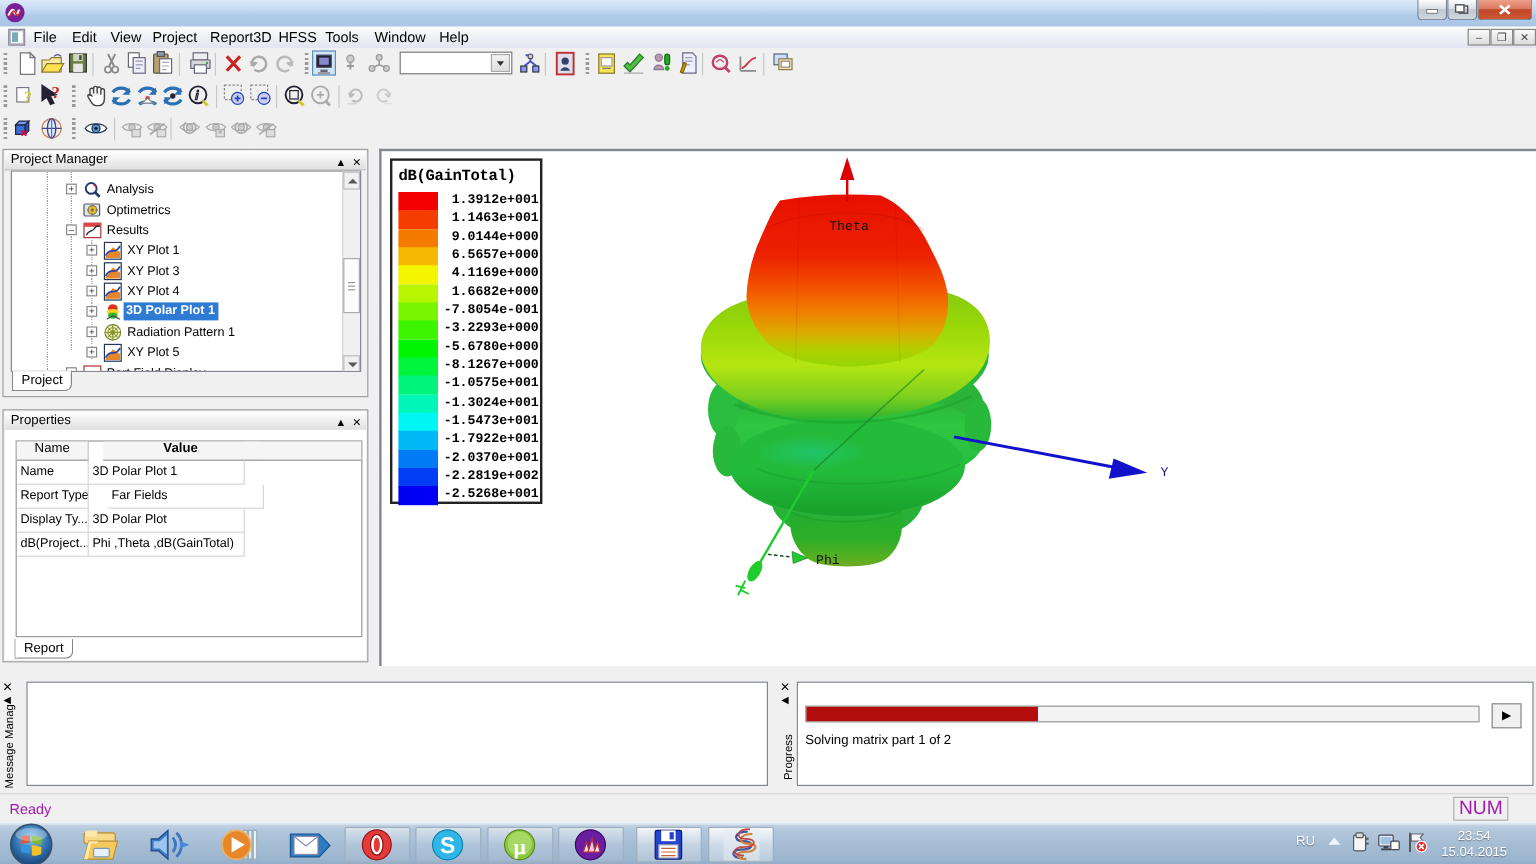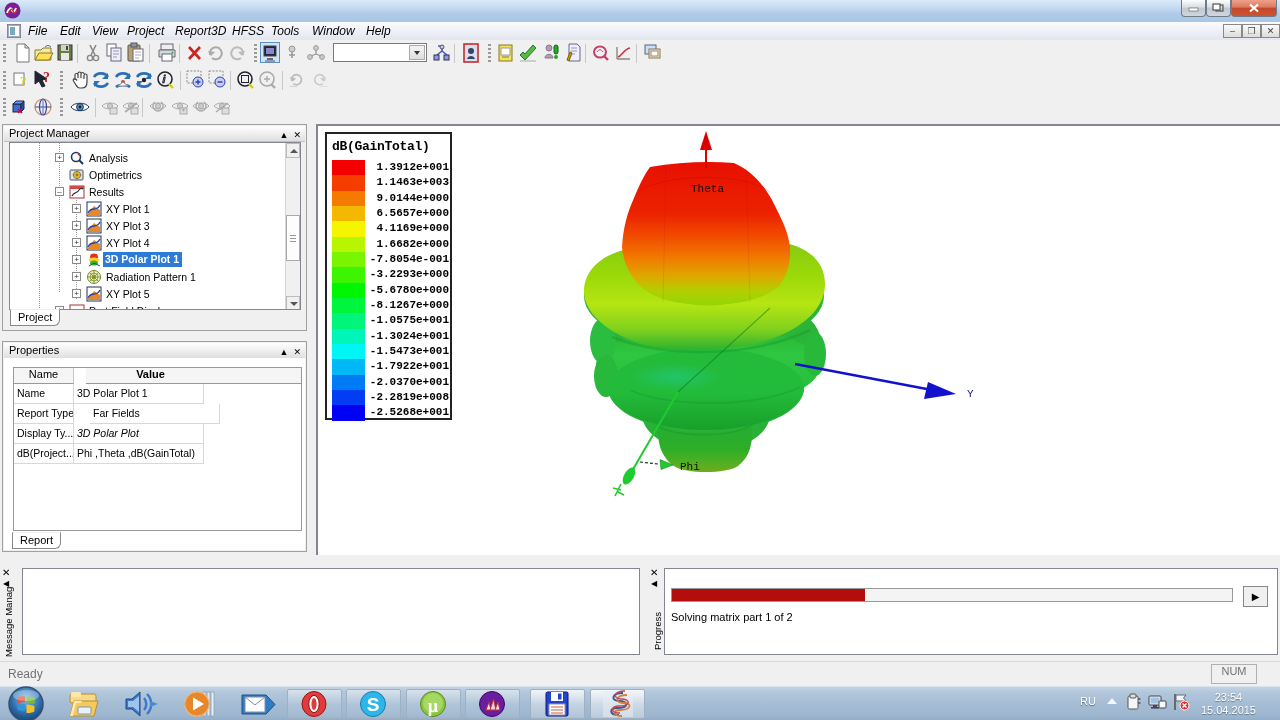--- a/index.html
+++ b/index.html
@@ -14,21 +14,21 @@
 
 .capbtn{position:absolute;top:0;height:17px;border:1px solid #707a88;border-top:none;
   border-radius:0 0 4px 4px;box-sizing:border-box;}
 #btnmin{left:1181px;width:25px;background:linear-gradient(180deg,#fdfdfd,#d8dee5 45%,#c0c8d2 50%,#cfd6de);}
 #btnmax{left:1206px;width:25px;background:linear-gradient(180deg,#fdfdfd,#d8dee5 45%,#c0c8d2 50%,#cfd6de);}
 #btnclose{left:1231px;width:46px;background:linear-gradient(180deg,#f0a089,#d97b60 45%,#c4482a 50%,#cc5533);}
 
 #menubar{position:absolute;left:0;top:22px;width:1280px;height:18px;
   background:linear-gradient(180deg,#fbfbfd 0%,#f0f1f7 50%,#e2e4ef 100%);
   border-bottom:1px solid #c8c8d0;font-size:12px;color:#000;}
-.menuitem{position:absolute;top:2px;font-style:italic;}
+.menuitem{position:absolute;top:2px;}
 .mdibtn{position:absolute;top:2px;width:19px;height:14px;background:linear-gradient(180deg,#fafafa,#dcdcdc);
   border:1px solid #888;box-sizing:border-box;font-size:9px;color:#444;text-align:center;line-height:12px;}
 
 #toolbars{position:absolute;left:0;top:40px;width:1280px;height:84px;background:#f0f0f0;}
 .trow{position:absolute;left:0;width:1280px;height:27px;}
 .grip{position:absolute;top:4px;width:3px;height:19px;
   background:repeating-linear-gradient(180deg,#999 0 2px,#f0f0f0 2px 4px);}
 .tsep{position:absolute;top:4px;width:1px;height:19px;background:#c8c8c8;}
 .ticon{position:absolute;top:2px;width:22px;height:22px;}
 
@@ -55,21 +55,21 @@
   border-left:2px solid #828790;border-top:2px solid #828790;box-sizing:border-box;}
 #legend{position:absolute;left:7px;top:6px;width:127px;height:288px;background:#fff;
   border:2px solid #222;box-sizing:border-box;font-family:"Liberation Mono",monospace;}
 #legtitle{position:absolute;left:5px;top:5px;font-size:13px;font-weight:bold;color:#000;letter-spacing:-0.3px;}
 .lrow{position:absolute;left:5px;width:33px;height:16px;}
 .lval{position:absolute;left:40px;width:82px;height:16px;font-size:11px;font-weight:bold;
   text-align:right;color:#000;}
 .vtext{position:absolute;font-size:9.5px;color:#000;transform:rotate(-90deg);transform-origin:left top;white-space:nowrap;}
 
 #statusbar{position:absolute;left:0;top:661px;width:1280px;height:25px;background:#f0f0f0;
-  border-top:1px solid #d8d8d8;font-size:12px;color:#737373;}
+  border-top:1px solid #d8d8d8;font-size:12px;color:#a21caf;}
 
 #taskbar{position:absolute;left:0;top:686px;width:1280px;height:34px;
   background:linear-gradient(180deg,#c3d3e4 0%,#b3c7db 15%,#a5bdd4 50%,#9db6cf 85%,#91abc6 100%);
   border-top:1px solid #d7e3ee;}
 .tbtn{position:absolute;top:2px;height:30px;border:1px solid #9fb0c0;border-radius:2px;
   background:linear-gradient(180deg,rgba(255,255,255,0.45),rgba(255,255,255,0.12) 50%,rgba(255,255,255,0.05));box-sizing:border-box;}
 .trayicon{position:absolute;top:8px;}
 #clock{position:absolute;right:24px;top:4px;font-size:11px;color:#fff;text-align:center;line-height:13px;
   text-shadow:0 1px 1px rgba(0,0,0,0.4);}
 </style>
@@ -503,34 +503,34 @@
 
     <div class="ptable" style="left:10px;top:25px;width:289px;height:164px;">
       <div class="pth" style="left:0;top:0;width:60px;height:16px;">Name</div>
       <div class="pth" style="left:72px;top:0;width:130px;height:16px;font-weight:bold;">Value</div>
       <div class="pth" style="left:190px;top:0;width:97px;height:16px;border-right:none;"></div>
       <div class="ptd" style="left:0;top:16px;width:60px;height:20px;line-height:19px;">Name</div>
       <div class="ptd" style="left:60px;top:16px;width:130px;height:20px;line-height:19px;">3D Polar Plot 1</div>
       <div class="ptd" style="left:0;top:36px;width:60px;height:20px;line-height:19px;">Report Type</div>
       <div class="ptd" style="left:76px;top:36px;width:130px;height:20px;line-height:19px;">Far Fields</div>
       <div class="ptd" style="left:0;top:56px;width:60px;height:20px;line-height:19px;">Display Ty...</div>
-      <div class="ptd" style="left:60px;top:56px;width:130px;height:20px;line-height:19px;font-style:italic;">3D Polar Plot</div>
+      <div class="ptd" style="left:60px;top:56px;width:130px;height:20px;line-height:19px;">3D Polar Plot</div>
       <div class="ptd" style="left:0;top:76px;width:60px;height:20px;line-height:19px;">dB(Project...</div>
       <div class="ptd" style="left:60px;top:76px;width:130px;height:20px;line-height:19px;">Phi ,Theta ,dB(GainTotal)</div>
     </div>
   </div>
   <div class="tab" style="left:12px;top:532px;background:#fff;z-index:3;">Report</div>
 
   <div id="plot">
     <div id="legend">
       <div id="legtitle">dB(GainTotal)</div>
       <div class="lrow" style="top:26px;background:#f50000"></div>
         <div class="lval" style="top:27px">1.3912e+001</div>
       <div class="lrow" style="top:41px;background:#f53d00"></div>
-        <div class="lval" style="top:42px">1.1463e+003</div>
+        <div class="lval" style="top:42px">1.1463e+001</div>
       <div class="lrow" style="top:57px;background:#f57a00"></div>
         <div class="lval" style="top:58px">9.0144e+000</div>
       <div class="lrow" style="top:72px;background:#f5b800"></div>
         <div class="lval" style="top:73px">6.5657e+000</div>
       <div class="lrow" style="top:87px;background:#f5f500"></div>
         <div class="lval" style="top:88px">4.1169e+000</div>
       <div class="lrow" style="top:103px;background:#b8f500"></div>
         <div class="lval" style="top:104px">1.6682e+000</div>
       <div class="lrow" style="top:118px;background:#7af500"></div>
         <div class="lval" style="top:119px">-7.8054e-001</div>
@@ -544,21 +544,21 @@
         <div class="lval" style="top:180px">-1.0575e+001</div>
       <div class="lrow" style="top:195px;background:#00f5b8"></div>
         <div class="lval" style="top:196px">-1.3024e+001</div>
       <div class="lrow" style="top:210px;background:#00f5f5"></div>
         <div class="lval" style="top:211px">-1.5473e+001</div>
       <div class="lrow" style="top:225px;background:#00b8f5"></div>
         <div class="lval" style="top:226px">-1.7922e+001</div>
       <div class="lrow" style="top:241px;background:#007af5"></div>
         <div class="lval" style="top:242px">-2.0370e+001</div>
       <div class="lrow" style="top:256px;background:#003df5"></div>
-        <div class="lval" style="top:257px">-2.2819e+008</div>
+        <div class="lval" style="top:257px">-2.2819e+002</div>
       <div class="lrow" style="top:271px;background:#0000f5"></div>
         <div class="lval" style="top:272px">-2.5268e+001</div>
     </div>
     <svg id="plotsvg" style="position:absolute;left:0;top:0" width="962" height="429" viewBox="0 0 962 429">
       <defs>
         <linearGradient id="gdome" x1="0" y1="0" x2="0" y2="1">
           <stop offset="0" stop-color="#e81000"></stop>
           <stop offset="0.36" stop-color="#ec2200"></stop>
           <stop offset="0.52" stop-color="#f24c00"></stop>
           <stop offset="0.68" stop-color="#f07e00"></stop>
@@ -655,21 +655,21 @@
     <div class="sunken" style="left:16px;top:3px;width:614px;height:87px;"></div>
     <div class="abs" style="left:23px;top:23px;width:562px;height:14px;background:#f4f4f4;border:1px solid #999;box-sizing:border-box;">
       <div style="position:absolute;left:0;top:0;width:193px;height:12px;background:#b30d0d;"></div>
     </div>
     <div class="abs" style="left:595px;top:21px;width:25px;height:21px;background:#f0f0f0;border:1px solid #888;box-sizing:border-box;text-align:center;font-size:10px;line-height:19px;">▶</div>
     <div class="abs" style="left:23px;top:46px;font-size:11px;color:#000;">Solving matrix part 1 of 2</div>
   </div>
 
   <div id="statusbar">
     <div class="abs" style="left:8px;top:5px;">Ready</div>
-    <div class="abs" style="left:1211px;top:2px;width:44px;height:18px;border:1px solid #b0b0b0;font-size:11px;text-align:center;">NUM</div>
+    <div class="abs" style="left:1211px;top:2px;width:44px;height:18px;border:1px solid #b0b0b0;font-size:16px;text-align:center;">NUM</div>
   </div>
 
   <div id="taskbar">
 
     <svg class="abs" style="left:6px;top:-2px" width="40" height="38" viewBox="0 0 40 38">
       <defs>
           <radialGradient id="orb" cx="0.5" cy="0.35" r="0.8">
         <stop offset="0" stop-color="#7ec0ef"></stop>
             <stop offset="0.55" stop-color="#2b6aa8"></stop>
             <stop offset="1" stop-color="#0d2c55"></stop>

